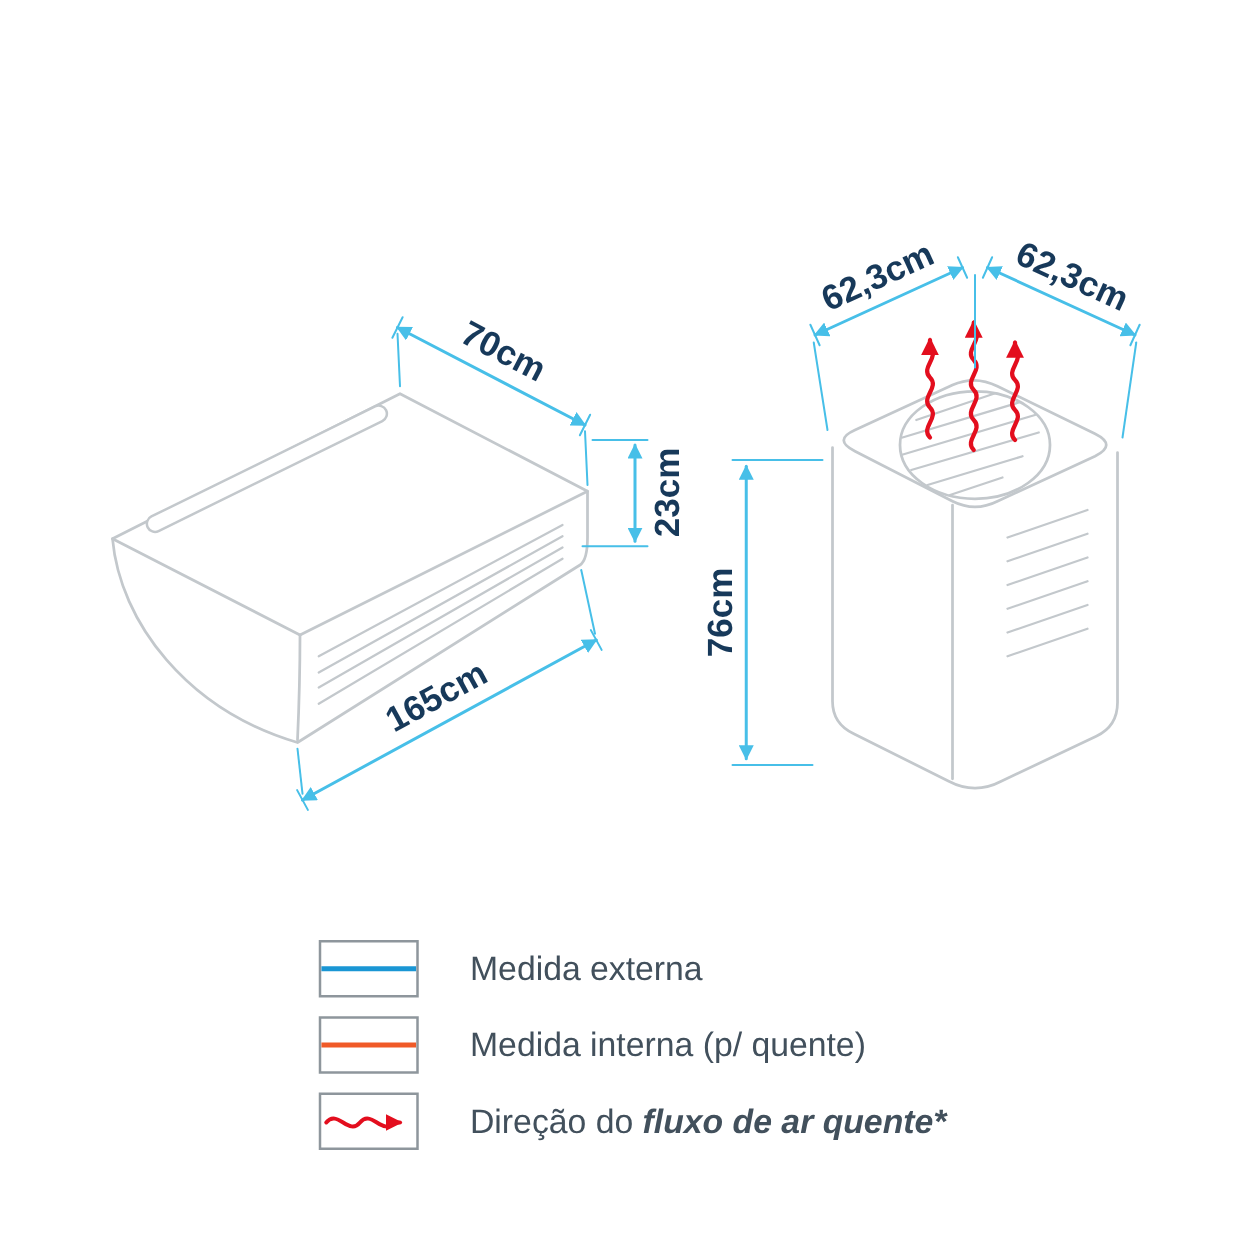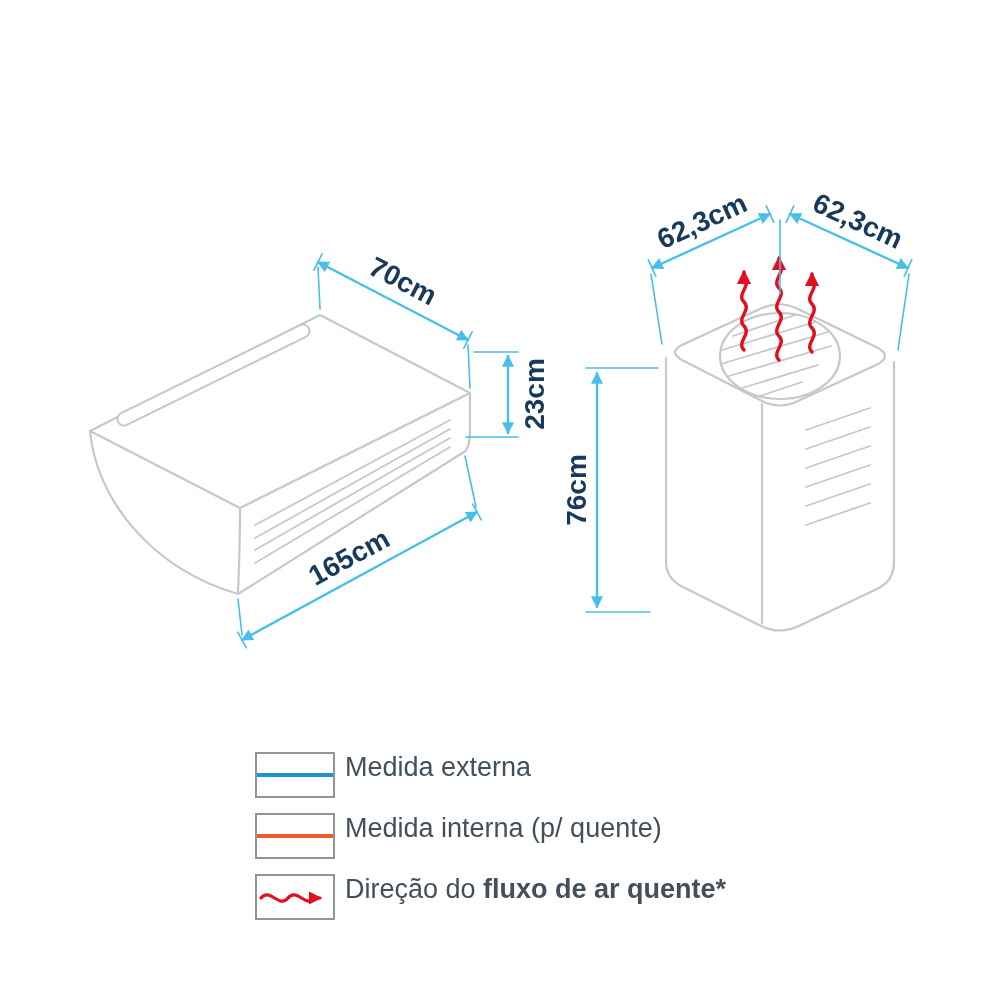--- a/index.html
+++ b/index.html
@@ -17,26 +17,26 @@
   
   .dim   { fill:none; stroke:#47bfe8; stroke-width:2.4; stroke-linecap:round; }
   .ext   { fill:none; stroke:#47bfe8; stroke-width:1.6; stroke-linecap:round; }
   .dim-label { font-family:"Liberation Sans", sans-serif; font-weight:700; font-size:28px; fill:#17395a; }
 
   
   .flow  { fill:none; stroke:#e30e1e; stroke-width:3.4; stroke-linecap:round; }
 
   
   .legend { position:absolute; left:255px; top:752px; display:flex; flex-direction:column; gap:15px; }
-  .legend-row { display:flex; gap:10px; }
+  .legend-row { display:flex; align-items:center; gap:41px; }
   .legend-box { width:80px; height:46px; border:2px solid #8e969c; background:#ffffff;
                 display:flex; align-items:center; justify-content:center; }
   .legend-box svg { display:block; }
   .legend-label { font-size:27px; color:#42505c; }
-  .legend-label b { font-weight:700; }
+  .legend-label b { font-weight:700;font-style:italic; }
 </style>
 </head>
 <body>
 
 <div class="stage">
 
   <svg class="diagram-svg" width="1000" height="1000" viewBox="0 0 1000 1000">
     <defs>
       <marker id="dimArrow" viewBox="0 0 10 10" refX="9" refY="5" markerWidth="5" markerHeight="5" orient="auto-start-reverse">
         <path d="M0,0 L10,5 L0,10 Z" fill="#47bfe8"></path>

